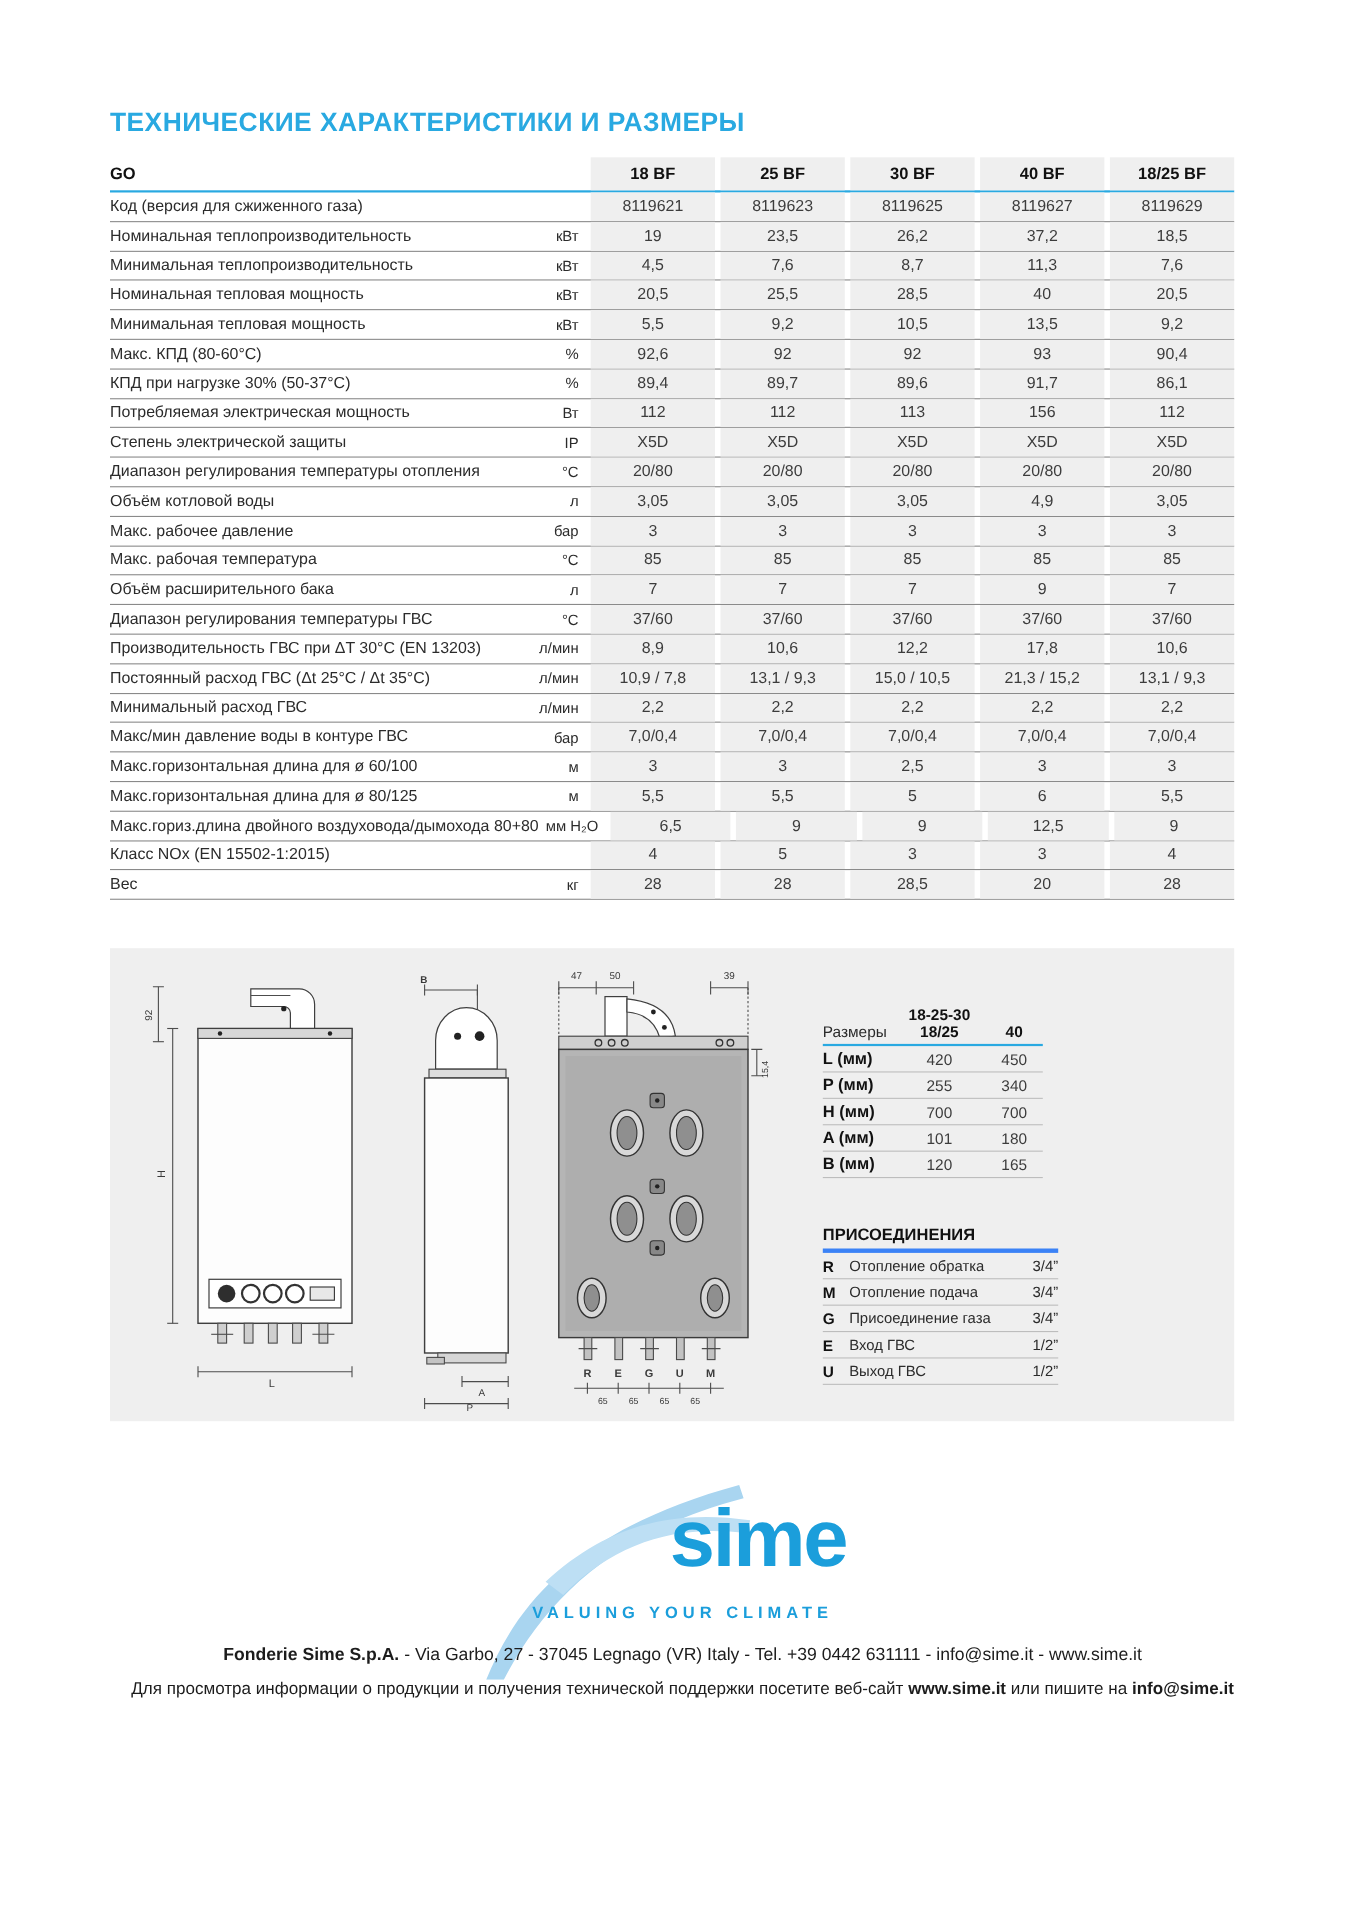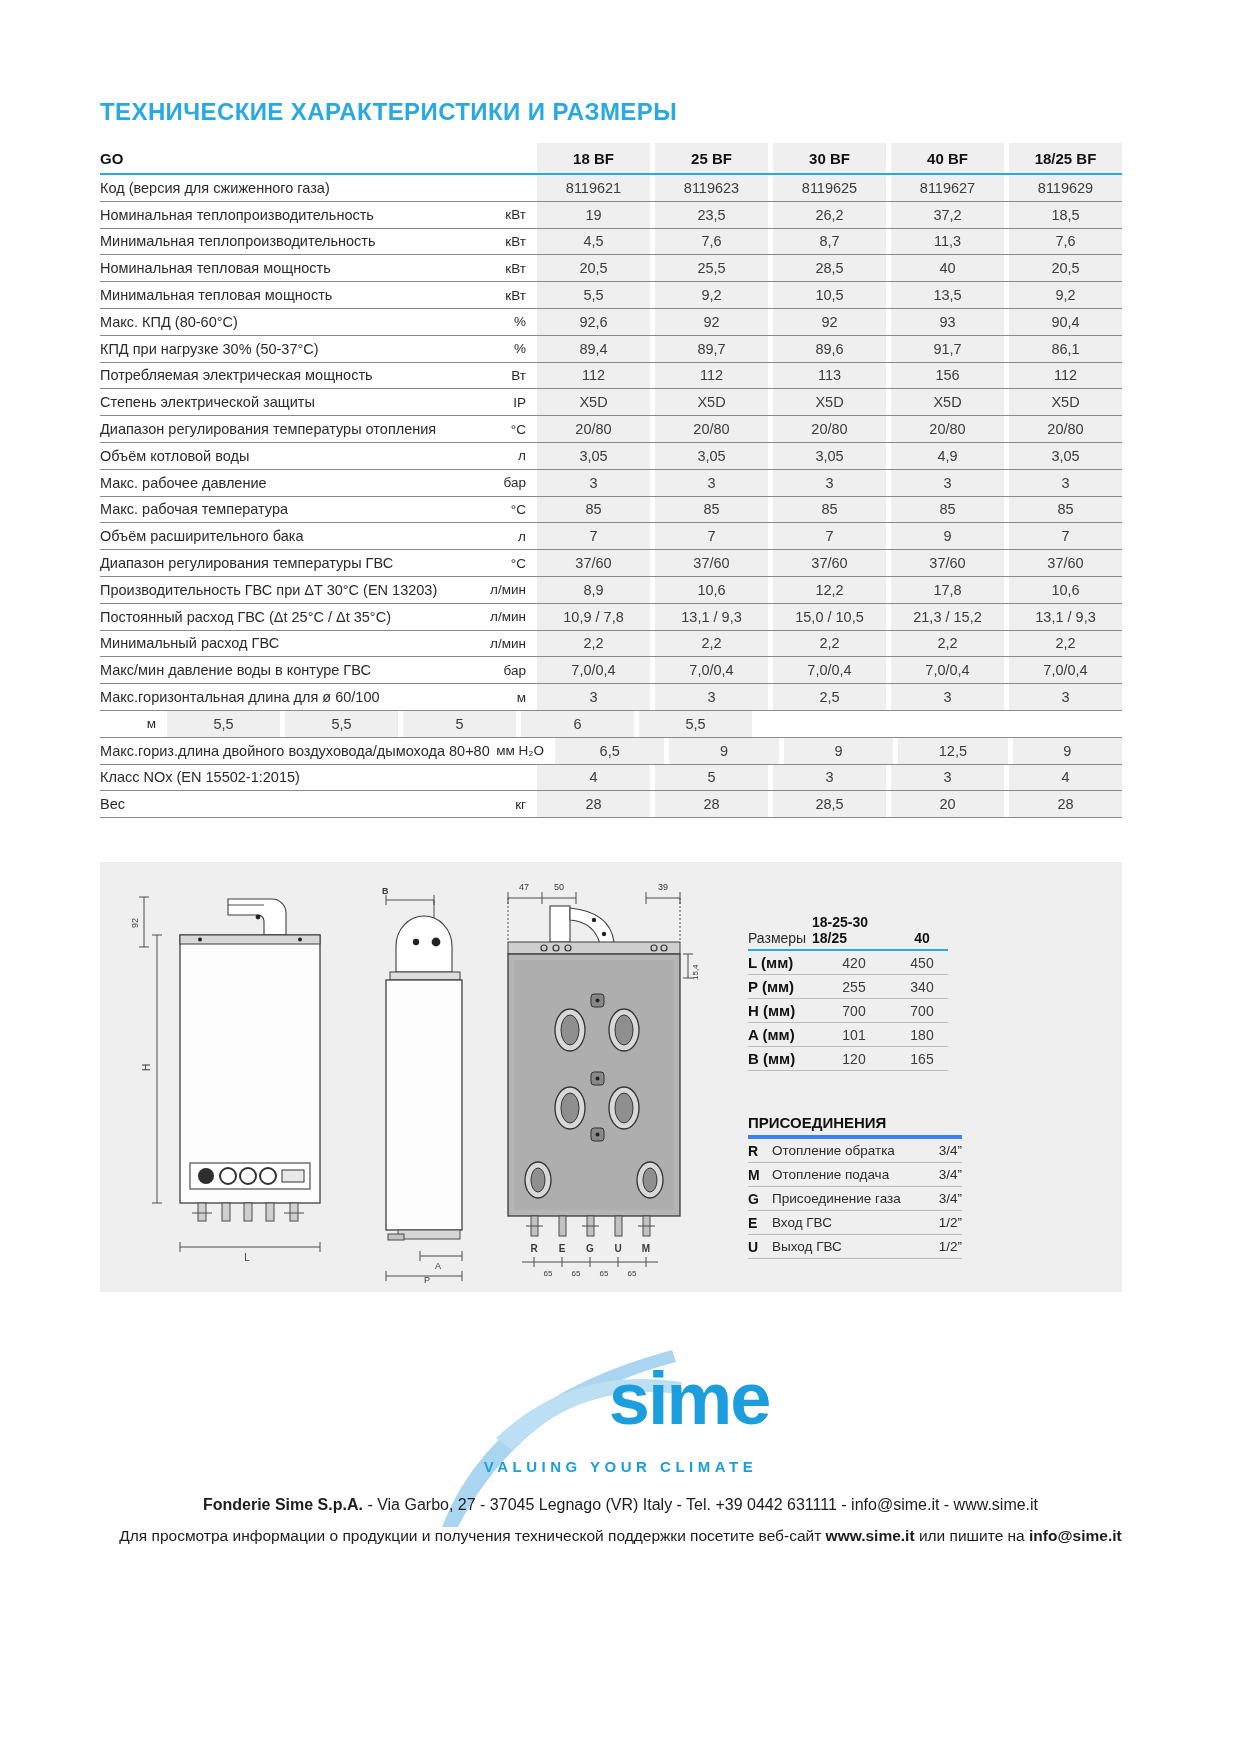--- a/index.html
+++ b/index.html
@@ -42,21 +42,21 @@
   .band svg{position:absolute;}
   svg text{font-family:"Liberation Sans","DejaVu Sans",sans-serif;fill:#3a3a3a;}
   .dline{stroke:#4c4c4c;stroke-width:1;}
   .outline{stroke:#3f3f3f;stroke-width:1.3;fill:#fdfdfd;}
   .outline2{stroke:#3f3f3f;stroke-width:1.1;fill:#ffffff;}
 
   
   .dims{position:absolute;left:648px;top:52px;width:200px;}
   .dims .hdr{display:flex;align-items:flex-end;border-bottom:2px solid #29a9e1;padding-bottom:3px;}
   .dims .hdr .h-label{width:64px;font-size:14px;color:#2b2b2b;}
-  .dims .hdr .h-col1{width:84px;text-align:left;font-weight:700;font-size:14px;line-height:1.15;color:#111;}
+  .dims .hdr .h-col1{width:84px;text-align:center;font-weight:700;font-size:14px;line-height:1.15;color:#111;}
   .dims .hdr .h-col2{width:52px;text-align:center;font-weight:700;font-size:14px;color:#111;}
   .dims .row{display:flex;align-items:center;height:23px;border-bottom:1px solid #bdbdbd;}
   .dims .row .c0{width:64px;font-weight:700;font-size:15px;color:#111;}
   .dims .row .c1{width:84px;text-align:center;font-size:14px;color:#3c3c3c;}
   .dims .row .c2{width:52px;text-align:center;font-size:14px;color:#3c3c3c;}
 
   
   .conns{position:absolute;left:648px;top:252px;width:214px;}
   .conns .c-title{font-weight:700;font-size:15px;color:#111;border-bottom:4px solid #3b82f6;padding-bottom:4px;}
   .conns .row{display:flex;align-items:center;height:23px;border-bottom:1px solid #bdbdbd;}
@@ -275,20 +275,21 @@
         <div class="spec-row">
           <span class="lbl">Макс.горизонтальная длина для ø 60/100</span>
           <span class="unit">м</span>
           <span class="spec-cell">3</span>
           <span class="spec-cell">3</span>
           <span class="spec-cell">2,5</span>
           <span class="spec-cell">3</span>
           <span class="spec-cell">3</span>
         </div>
         <div class="spec-row">
+          <span class="lbl">Макс.горизонтальная длина для ø 80/125</span>
           <span class="unit">м</span>
           <span class="spec-cell">5,5</span>
           <span class="spec-cell">5,5</span>
           <span class="spec-cell">5</span>
           <span class="spec-cell">6</span>
           <span class="spec-cell">5,5</span>
         </div>
         <div class="spec-row">
           <span class="lbl">Макс.гориз.длина двойного воздуховода/дымохода 80+80</span>
           <span class="unit">мм H₂O</span>

